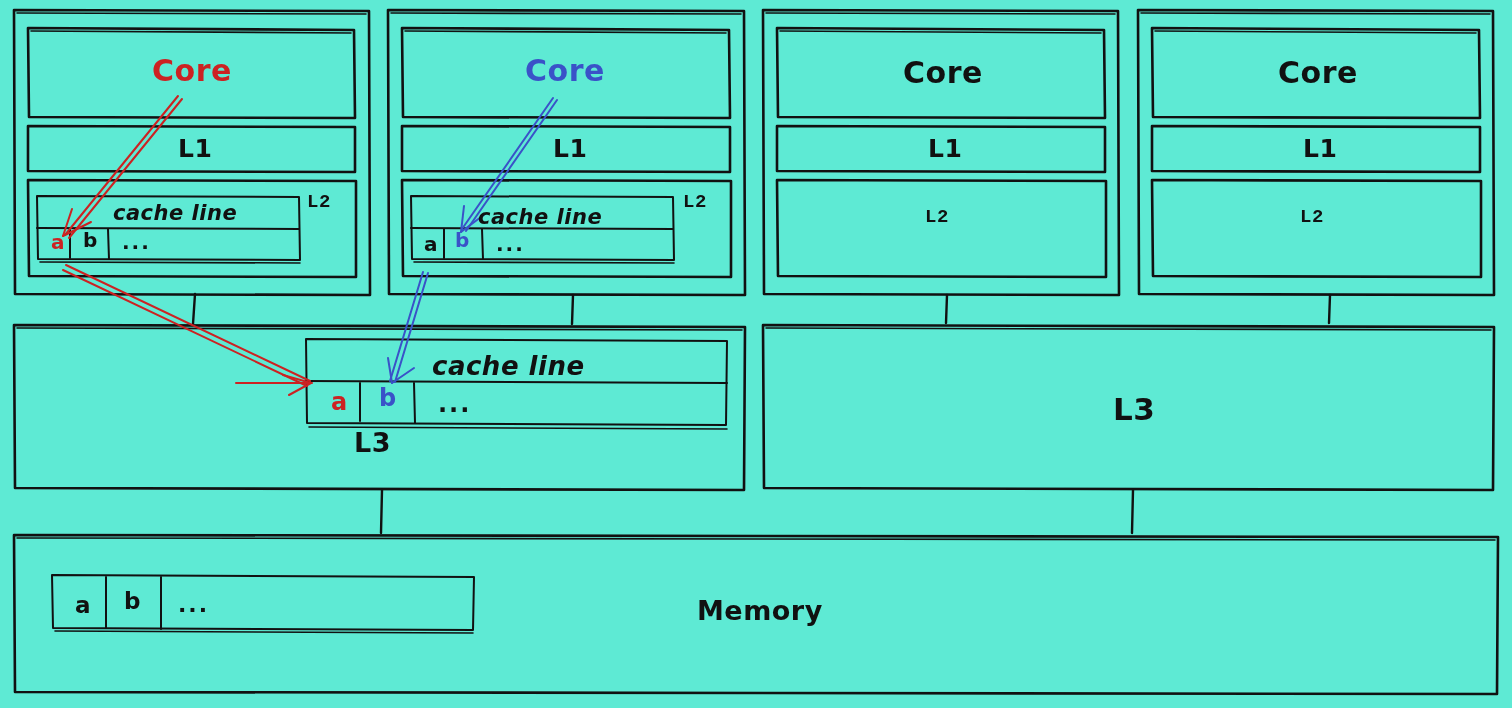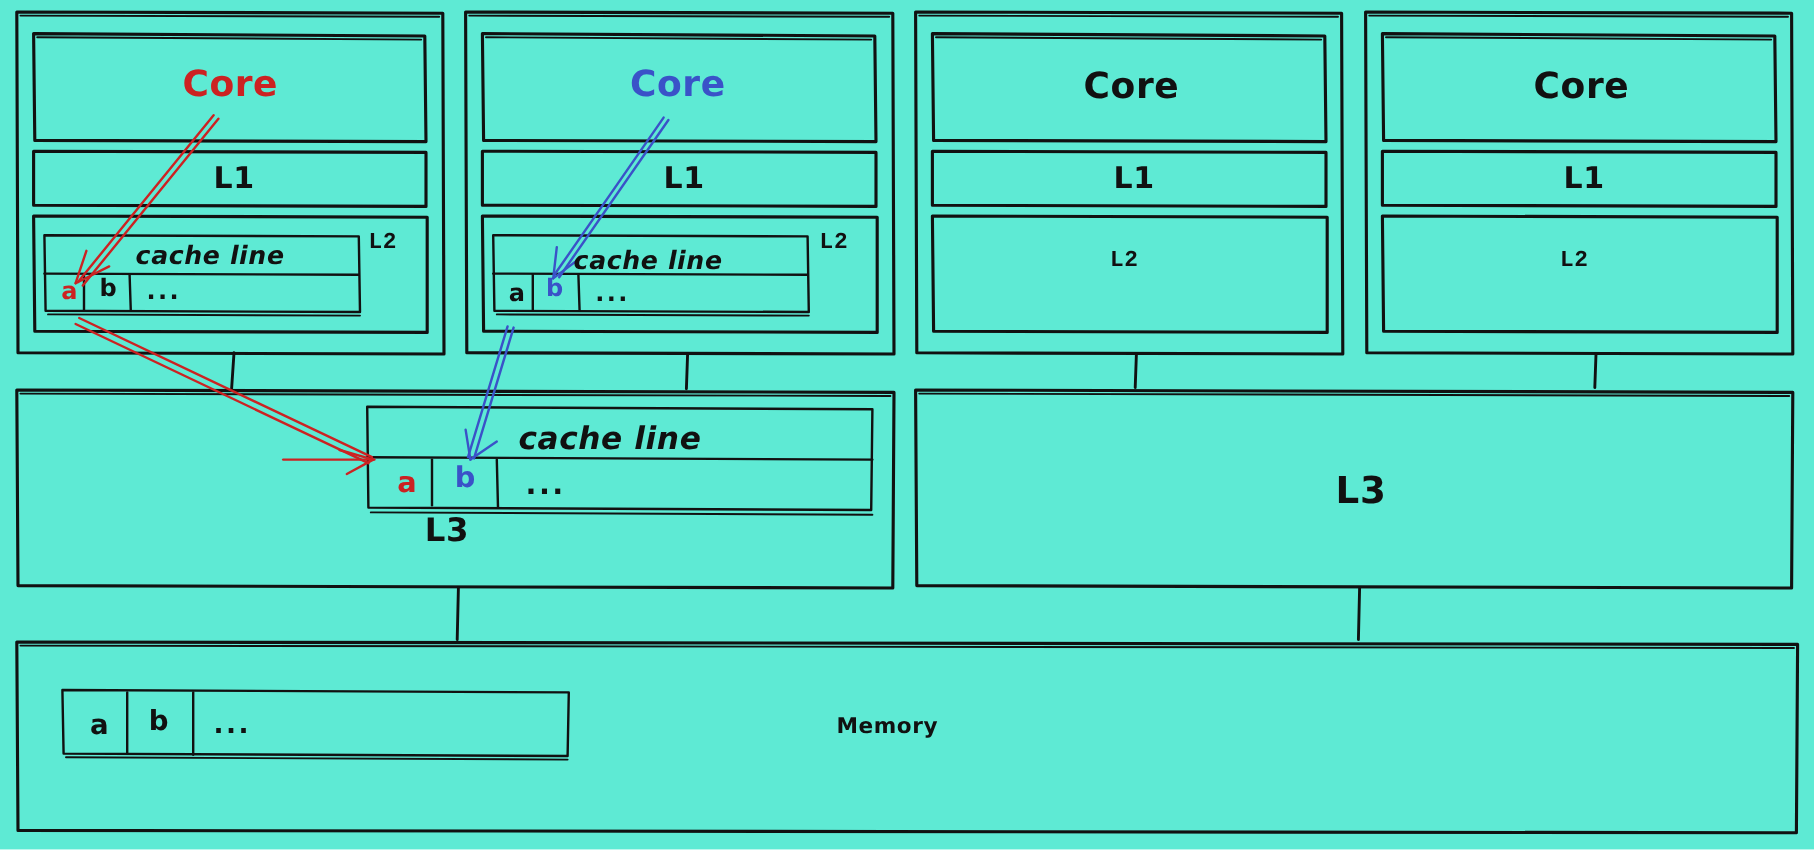--- a/index.html
+++ b/index.html
@@ -34,21 +34,21 @@
   }
   .lbl {
     position: absolute;
     pointer-events: none;
   }
   .lbl-core      { font-size: 30px; }
   .lbl-l1        { font-size: 25px; text-align: right; }
   .lbl-l2        { font-size: 19px; font-family: Liberation Mono, monospace; }
   .lbl-l3-big    { font-size: 31px; }
   .lbl-l3-small  { font-size: 27px; }
-  .lbl-memory    { font-size: 18px; }
+  .lbl-memory    { font-size: 27px; }
   .lbl-cacheline { font-size: 21px; font-style: italic; }
   .lbl-cell      { font-size: 20px; }
   .lbl-cell-big  { font-size: 24px; }
   .lbl-dots      { font-size: 20px; letter-spacing: 2px; }
   .red  { color: #CC2222; }
   .blue { color: #3A52C8; }
   .blk  { color: #111111; }
 </style>
 </head>
 <body>

